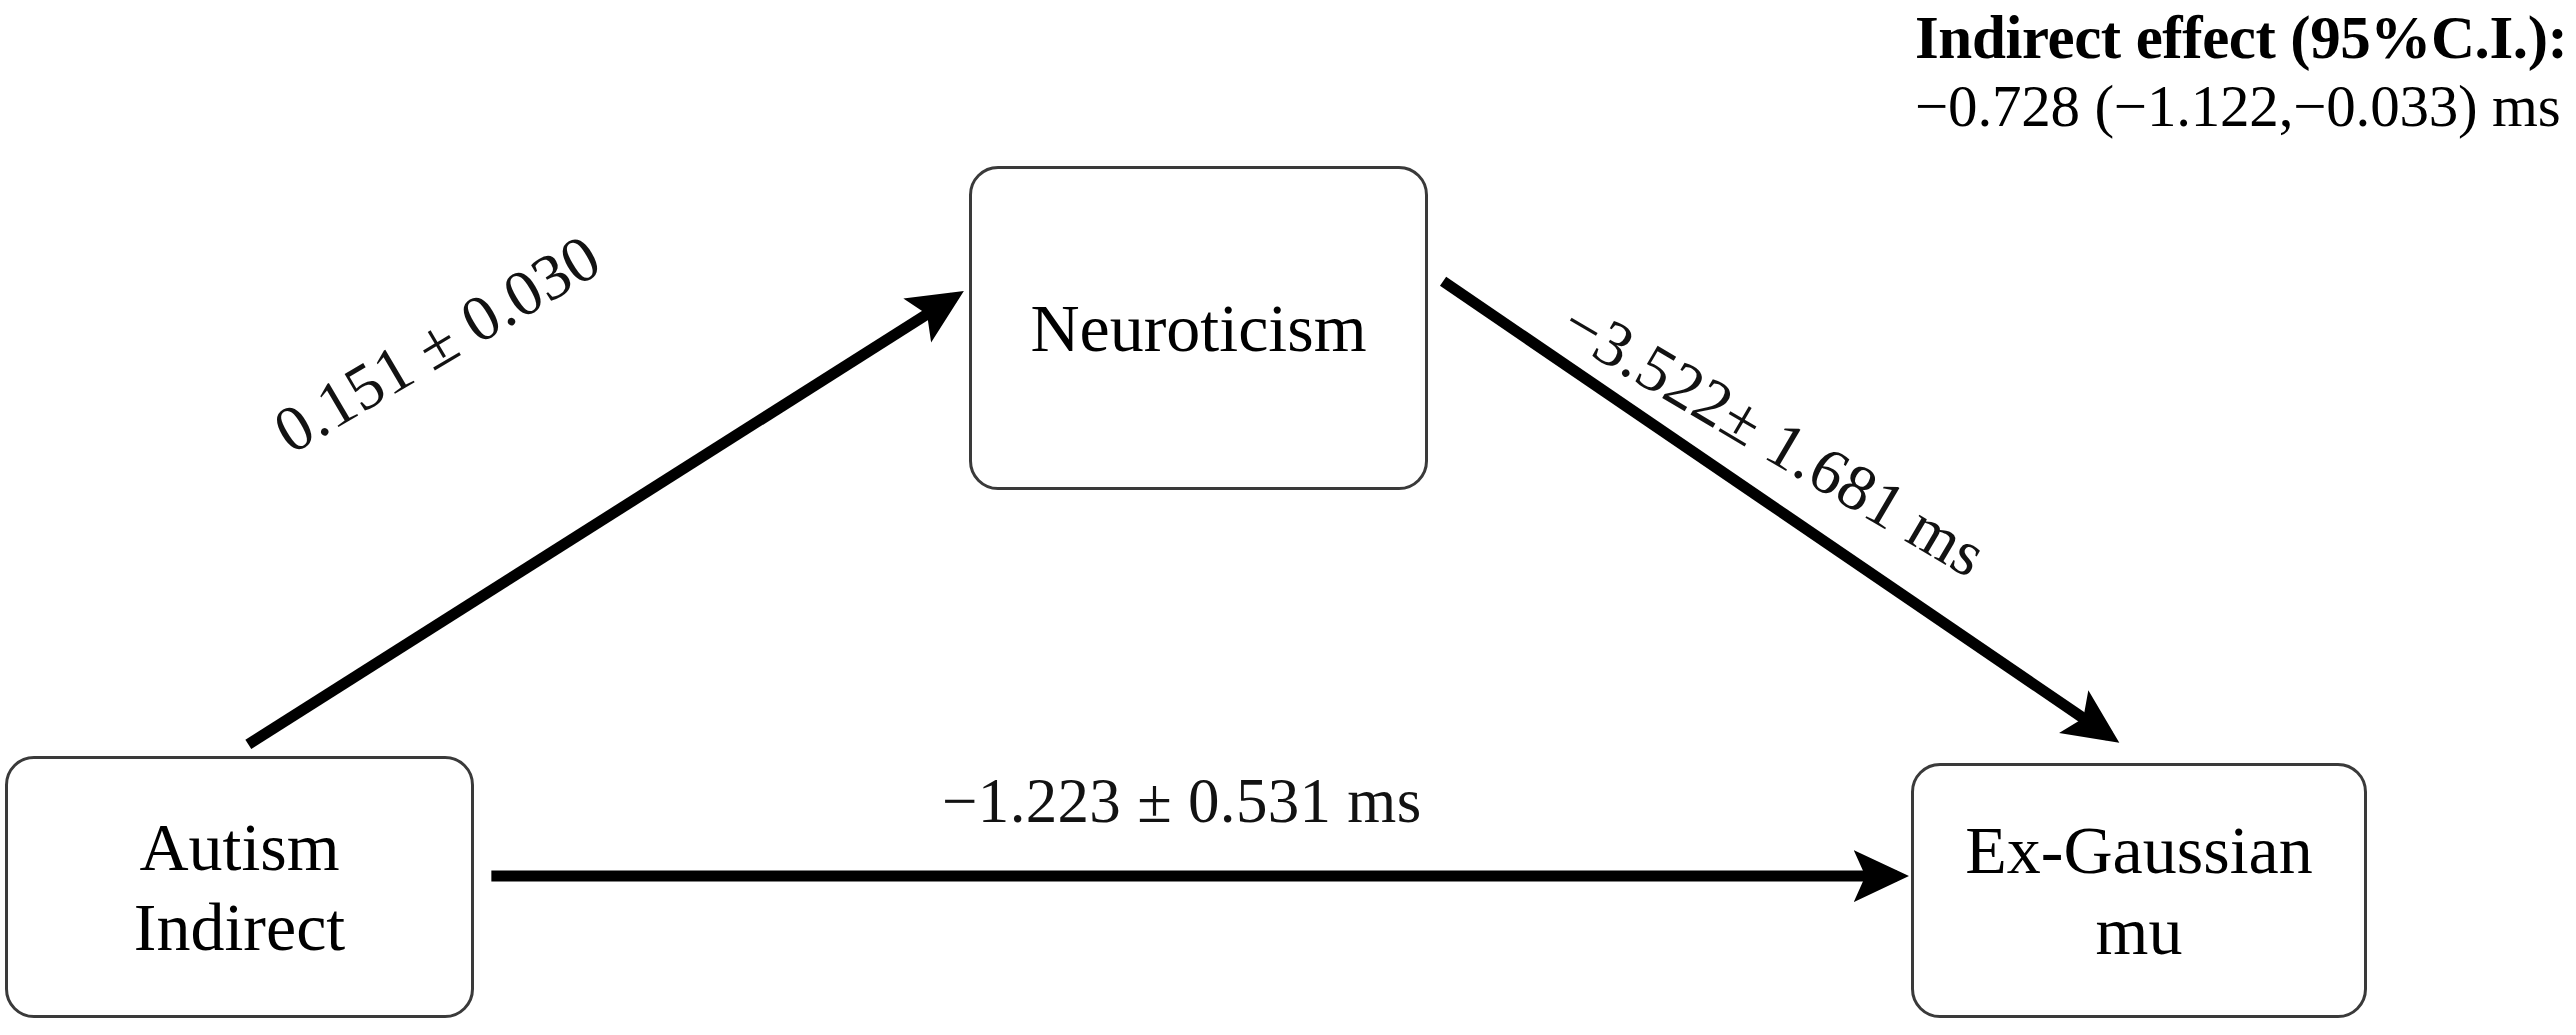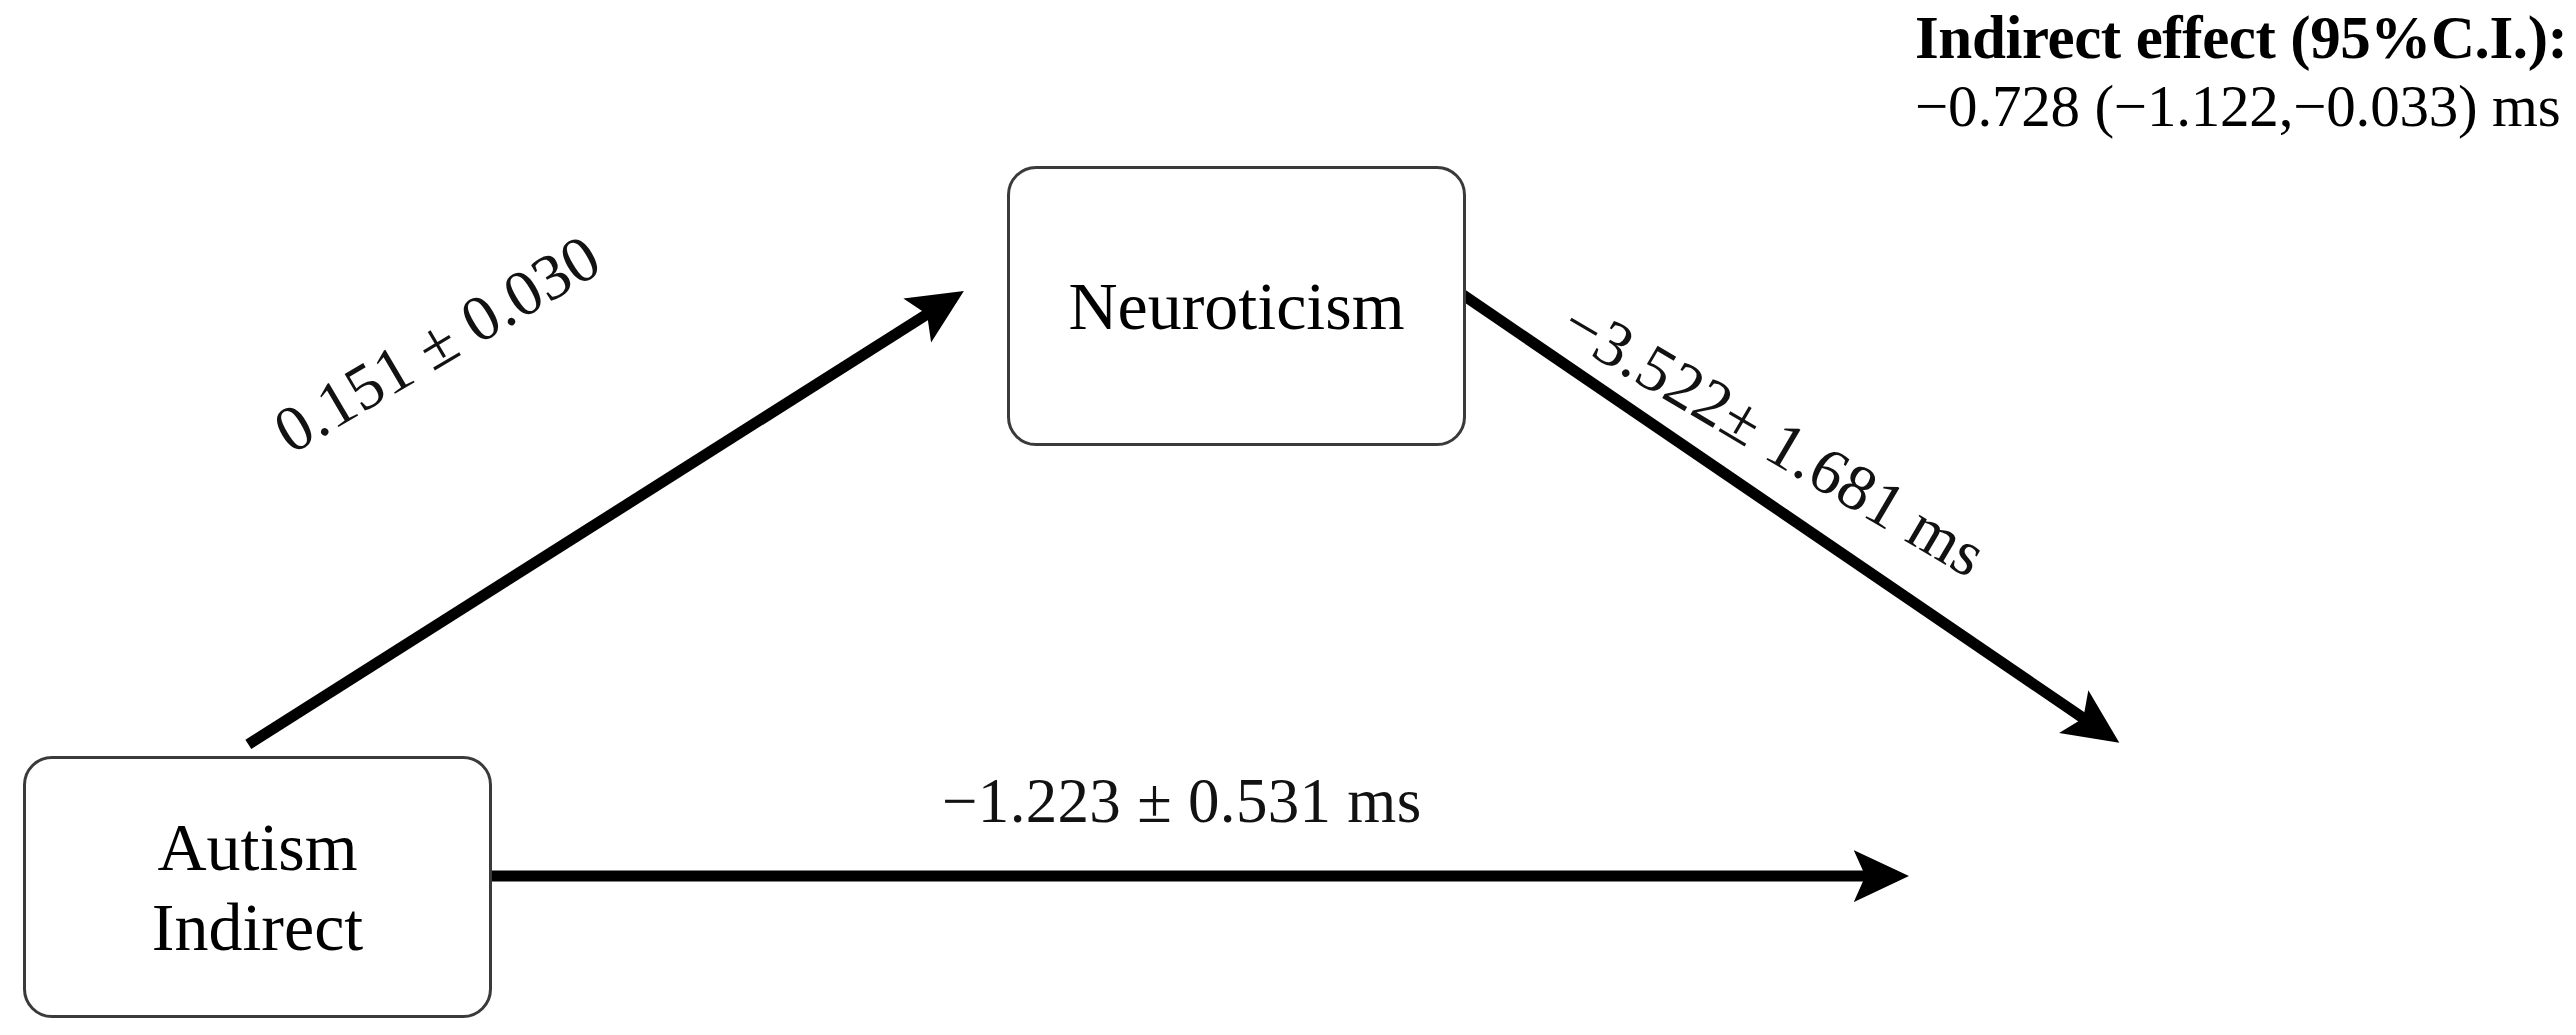--- a/index.html
+++ b/index.html
@@ -28,28 +28,28 @@
     flex-direction: column;
     align-items: center;
     justify-content: center;
     text-align: center;
     line-height: 1.18;
     color: #000000;
   }
   .node .line { display: block; white-space: nowrap; }
 
   #node-neuroticism {
-    left: 1007px;
+    left: 969px;
     top: 166px;
     width: 459px;
-    height: 280px;
+    height: 324px;
     font-size: 68px;
   }
   #node-autism-quotient {
-    left: 23px;
+    left: 5px;
     top: 756px;
     width: 469px;
     height: 262px;
     font-size: 68px;
     text-align: right;
   }
   #node-exgaussian-mu {
     left: 1911px;
     top: 763px;
     width: 456px;
@@ -135,20 +135,24 @@
 
   <div class="node" id="node-neuroticism">
     <span class="line">Neuroticism</span>
   </div>
 
   <div class="node" id="node-autism-quotient">
     <span class="line">Autism</span>
     <span class="line">Indirect</span>
   </div>
 
+  <div class="node" id="node-exgaussian-mu">
+    <span class="line">Ex-Gaussian</span>
+    <span class="line">mu</span>
+  </div>
 
   <div class="edge-label" id="label-a-path">0.151 ± 0.030</div>
 
   <div class="edge-label" id="label-b-path">−3.522± 1.681 ms</div>
 
   <div class="edge-label" id="label-c-path">−1.223 ± 0.531 ms</div>
 
   <div id="indirect-effect">
     <span id="indirect-effect-title">Indirect effect (95%C.I.):</span>
     <span id="indirect-effect-value">−0.728 (−1.122,−0.033) ms</span>

